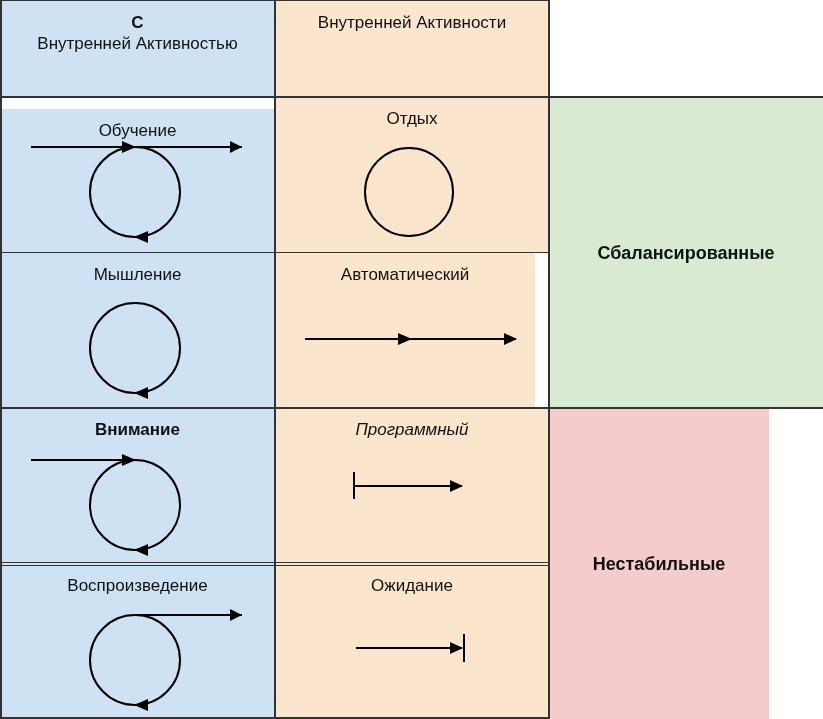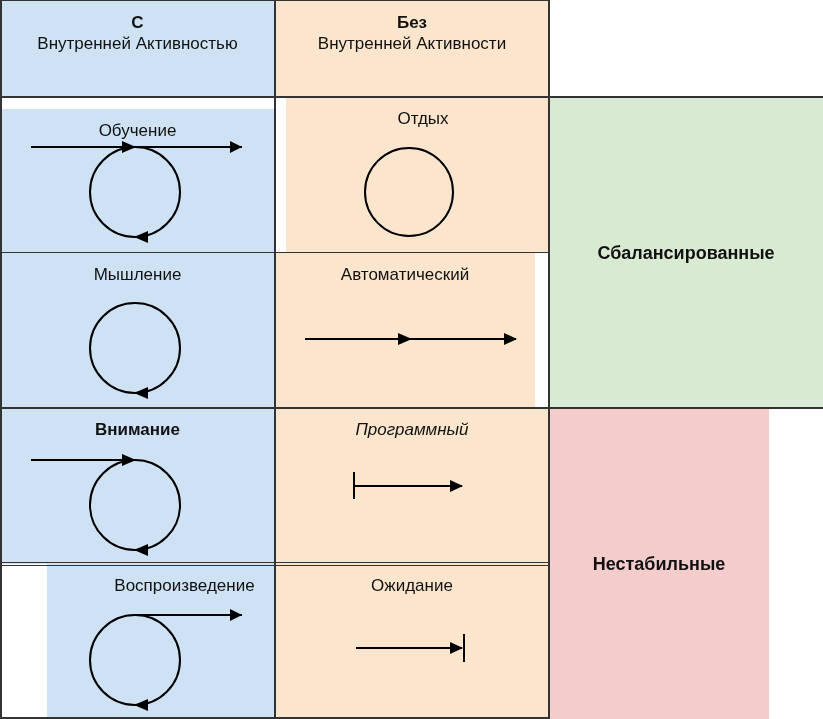--- a/index.html
+++ b/index.html
@@ -19,38 +19,37 @@
   .line { position:absolute; background:#333; }
 </style>
 </head>
 <body>
 
 <div class="cell blue hdr" style="left:0;top:0;width:275px;height:97px;">
   <b>С</b>
   <span>Внутренней Активностью</span>
 </div>
 <div class="cell peach hdr" style="left:275px;top:0;width:274px;height:97px;">
-  <b>Без</b>
   <span>Внутренней Активности</span>
 </div>
 
 <div class="cell blue" style="left:0;top:97px;width:275px;height:156px;margin-top:12px;">
   <div class="lbl">Обучение</div>
 </div>
 <div class="cell blue" style="left:0;top:253px;width:275px;height:155px;text-decoration:underline;">
   <div class="lbl">Мышление</div>
 </div>
 <div class="cell blue" style="left:0;top:408px;width:275px;height:156px;font-weight:bold;">
   <div class="lbl">Внимание</div>
 </div>
-<div class="cell blue" style="left:0;top:564px;width:275px;height:155px;margin-left:47px;">
+<div class="cell blue" style="left:0;top:564px;width:275px;height:155px;">
   <div class="lbl">Воспроизведение</div>
 </div>
 
-<div class="cell peach" style="left:286px;top:97px;width:274px;height:156px;">
+<div class="cell peach" style="left:275px;top:97px;width:274px;height:156px;">
   <div class="lbl">Отдых</div>
 </div>
 <div class="cell peach" style="left:275px;top:253px;width:260px;height:155px;padding-left:12px;">
   <div class="lbl">Автоматический</div>
 </div>
 <div class="cell peach" style="left:275px;top:408px;width:274px;height:156px;font-style:italic;">
   <div class="lbl">Программный</div>
 </div>
 <div class="cell peach" style="left:275px;top:564px;width:274px;height:168px;">
   <div class="lbl">Ожидание</div>

